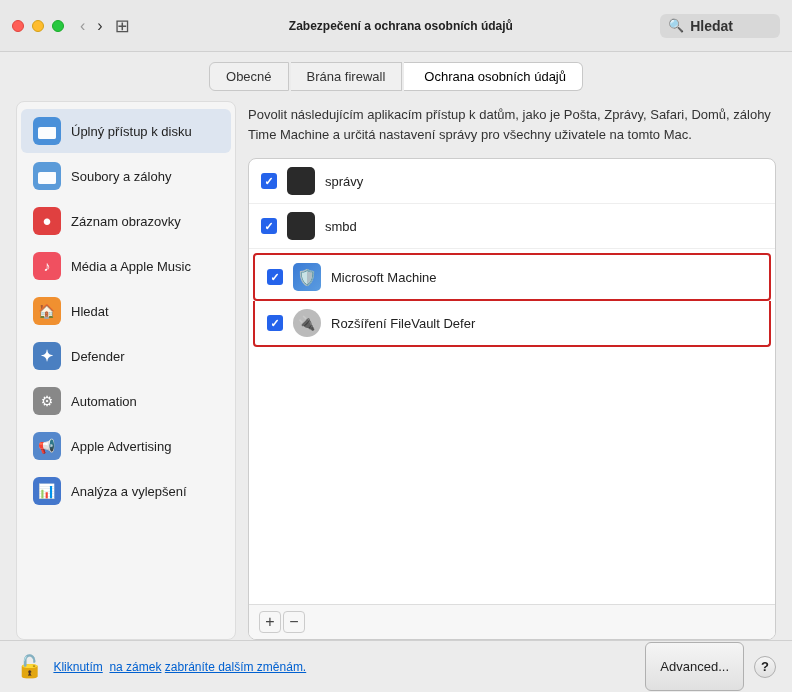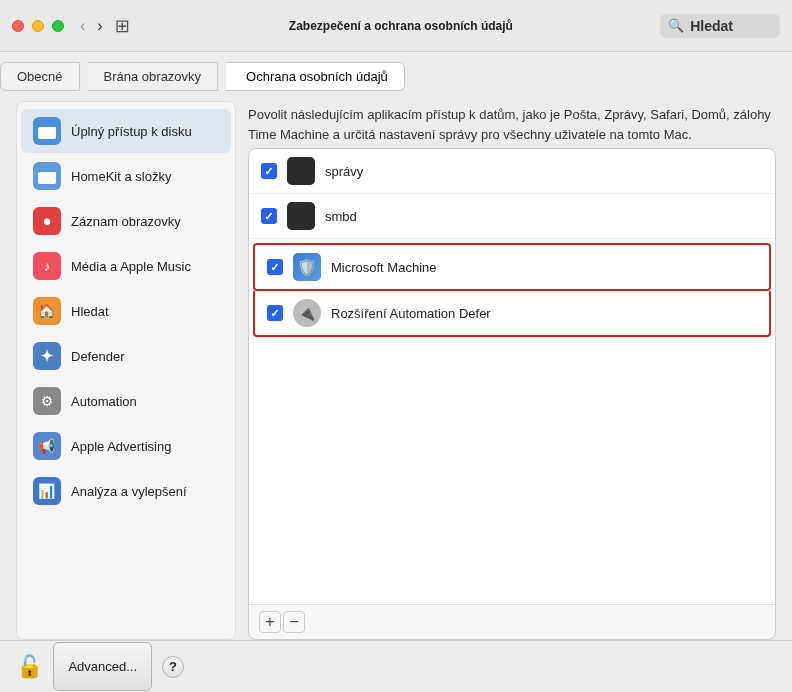--- a/index.html
+++ b/index.html
@@ -74,21 +74,22 @@
       gap: 6px;
       min-width: 120px;
     }
     .search-icon-svg { color: #666; font-size: 13px; }
     .search-placeholder { font-size: 14px; font-weight: 600; color: #333; }
 
     
     .tabbar {
       background: #ececec;
       display: flex;
-      gap: 8px;
+      justify-content: center;
+      gap: 2px;
       padding: 10px 0 0 0;
       flex-shrink: 0;
     }
     .tab {
       padding: 6px 16px;
       font-size: 13px;
       color: #333;
       border: 1px solid #c8c8c8;
       background: #f0f0f0;
       cursor: pointer;
@@ -159,21 +160,21 @@
     .icon-bluetooth { background: #4a7fc1; }
     .icon-auto { background: #888; }
     .icon-ad { background: #5588cc; }
     .icon-analytics { background: #4477cc; }
 
     
     .content {
       flex: 1;
       display: flex;
       flex-direction: column;
-      gap: 0;
+      gap: 10px;
     }
     .description {
       font-size: 13px;
       color: #333;
       line-height: 1.5;
       padding: 4px 0;
     }
     .app-list-container {
       flex: 1;
       background: #fff;
@@ -325,21 +326,21 @@
   <button class="grid-btn">⊞</button>
   <div class="title-text">Zabezpečení a ochrana osobních údajů</div>
   <div class="search-area">
     <span class="search-icon-svg">🔍</span>
     <span class="search-placeholder">Hledat</span>
   </div>
 </div>
 
 <div class="tabbar">
   <div class="tab">Obecné</div>
-  <div class="tab">Brána obrazovky</div>
+  <div class="tab">Brána firewall</div>
   <div class="tab active">Ochrana osobních údajů</div>
 </div>
 
 <div class="main">
 
   <div class="sidebar">
 
     <div class="sidebar-item selected">
       <div class="sidebar-icon icon-folder">
         <svg width="18" height="16" viewBox="0 0 18 16" fill="none">
@@ -350,21 +351,21 @@
       <span class="sidebar-label">Úplný přístup k disku</span>
     </div>
 
     <div class="sidebar-item">
       <div class="sidebar-icon icon-folder2">
         <svg width="18" height="16" viewBox="0 0 18 16" fill="none">
             <rect x="0" y="4" width="18" height="12" rx="2" fill="#fff" opacity="0.9"></rect>
             <path d="M0 6L3 4H18V14C18 15.1 17.1 16 16 16H2C0.9 16 0 15.1 0 14V6Z" fill="white" opacity="0.7"></path>
           </svg>
       </div>
-      <span class="sidebar-label">HomeKit a složky</span>
+      <span class="sidebar-label">Soubory a zálohy</span>
     </div>
 
     <div class="sidebar-item">
       <div class="sidebar-icon icon-screen" style="color:white;font-size:14px;">⏺</div>
       <span class="sidebar-label">Záznam obrazovky</span>
     </div>
 
     <div class="sidebar-item">
       <div class="sidebar-icon icon-music" style="color:white;font-size:14px;">♪</div>
       <span class="sidebar-label">Média a Apple Music</span>
@@ -424,28 +425,32 @@
           </div>
           <div class="app-icon-box app-icon-shield">🛡️</div>
           <span class="app-name">Microsoft Machine</span>
         </div>
 
         <div class="app-row" style="border: 2px solid #cc2222; border-top: none; border-radius: 0 0 4px 4px; margin: 0 4px 4px 4px;">
           <div class="checkbox">
             <span class="checkbox-check">✓</span>
           </div>
           <div class="app-icon-box app-icon-ext" style="background:#bbb;border-radius:50%;font-size:14px;">🔌</div>
-          <span class="app-name">Rozšíření Automation Defer</span>
+          <span class="app-name">Rozšíření FileVault Defer</span>
         </div>
       </div>
       <div class="list-controls">
         <button class="list-btn">+</button>
         <button class="list-btn">−</button>
       </div>
     </div>
   </div>
 </div>
 
 <div class="bottombar">
   <span class="lock-icon">🔓</span>
+  <span class="bottom-text">
+    <span>Kliknutím</span>
+    &nbsp;<span style="color:#0060d0;text-decoration:underline;cursor:pointer;">na zámek</span>&nbsp;<span>zabráníte dalším změnám.</span>
+  </span>
   <button class="advanced-btn">Advanced...</button>
   <div class="help-btn">?</div>
 </div>
 
 </body></html>

